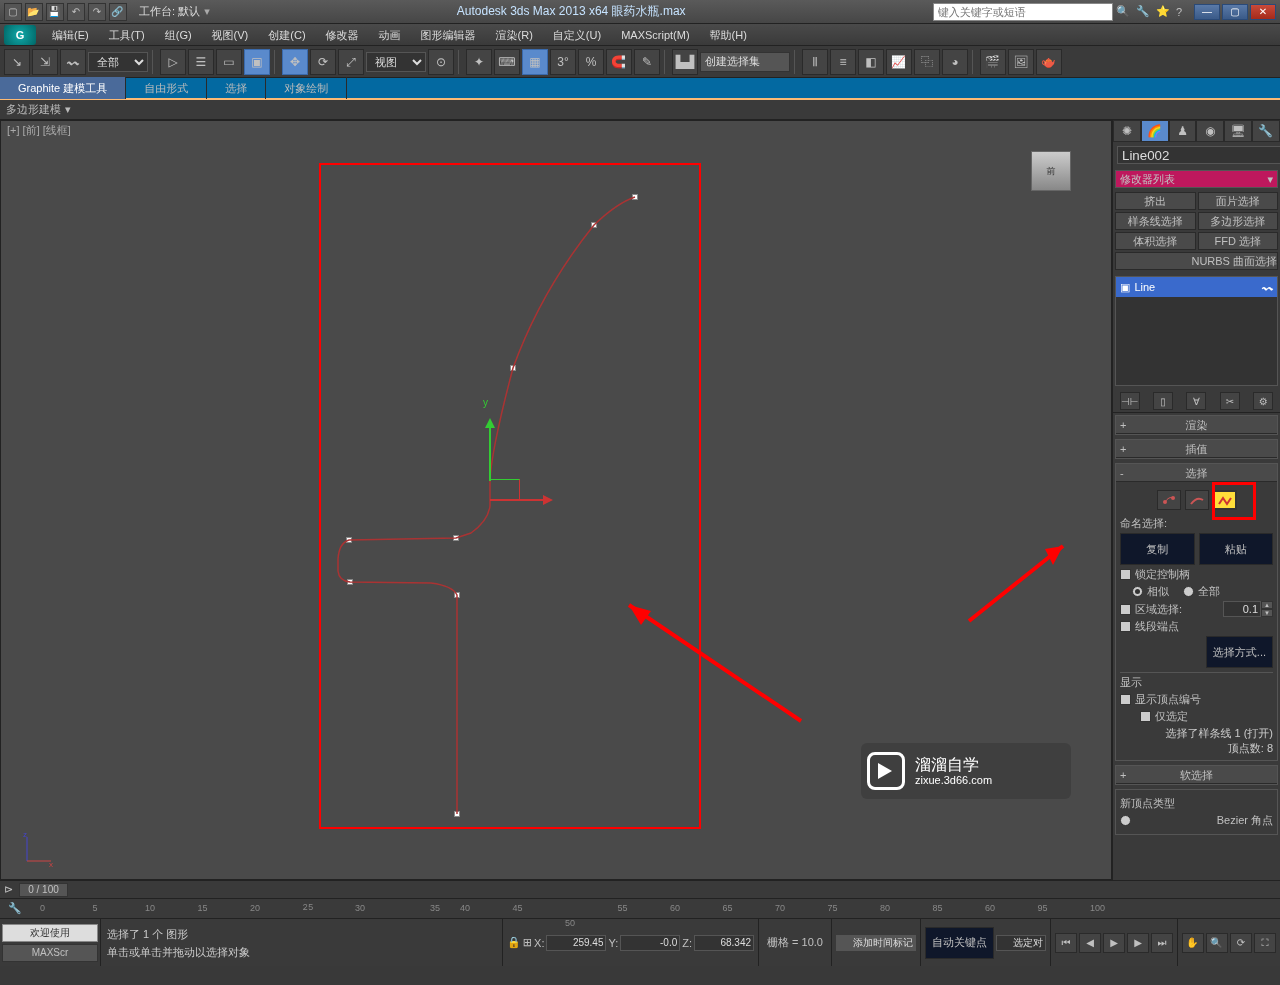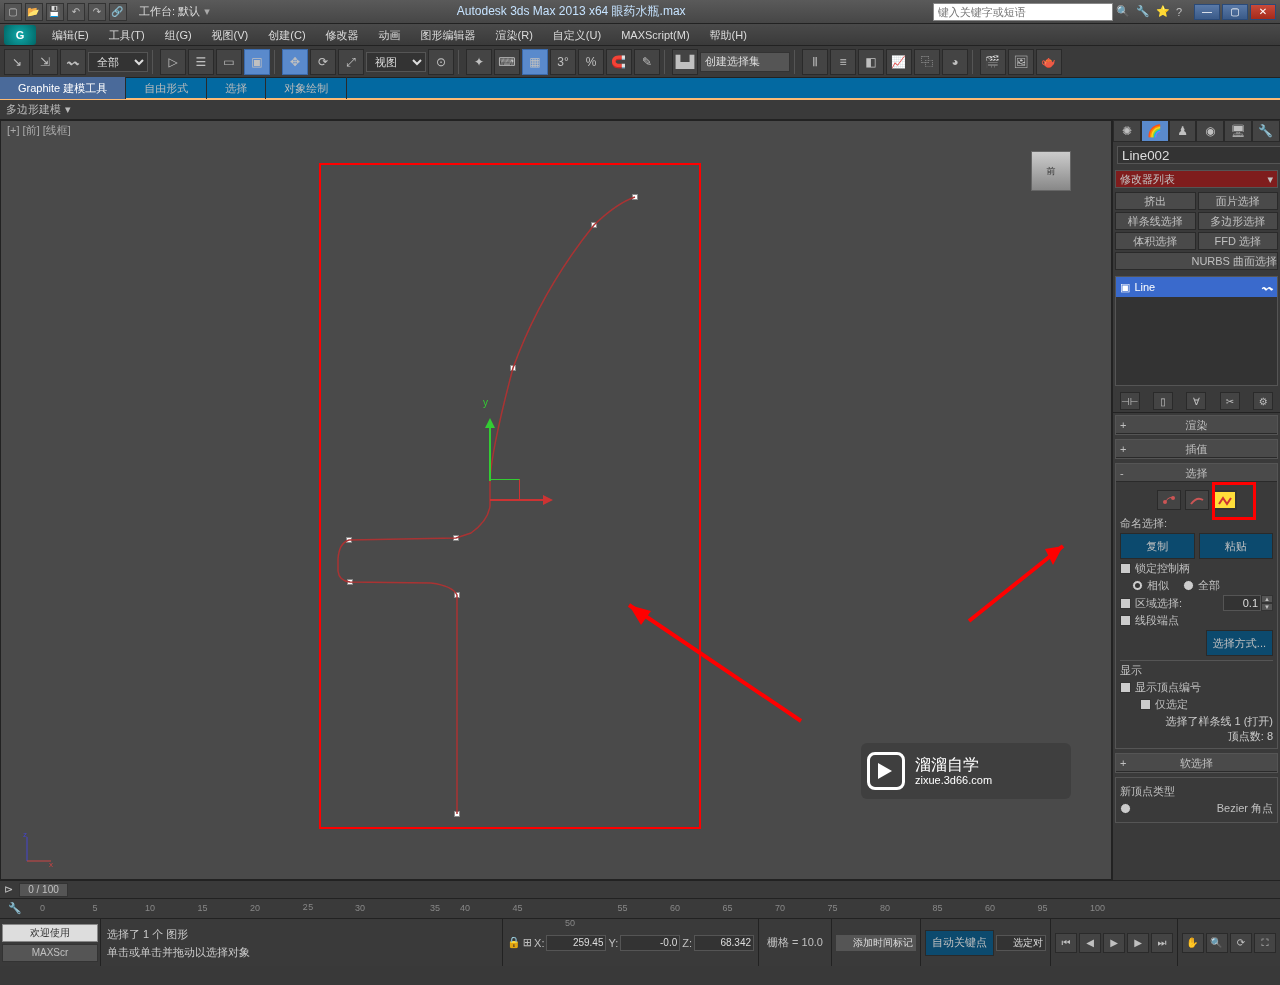--- a/index.html
+++ b/index.html
@@ -50,32 +50,32 @@
 .spline { position:absolute; }
 .vertex { position:absolute; width:6px; height:6px; background:#fff; border:1px solid #888; }
 .small-axes { position:absolute; bottom:10px; left:18px; width:40px; height:40px; }
 
 
 .cmd-panel { width: 168px; background: #3a3a3a; border-left: 1px solid #222; display:flex; flex-direction:column; }
 .cmd-tabs { height: 22px; display:flex; background:#333; }
 .cmd-tab { flex:1; height:22px; background:#444; border:1px solid #2a2a2a; display:flex;align-items:center;justify-content:center; font-size:12px; }
 .cmd-tab.active { background:#5a8acc; }
 .obj-name { height: 18px; background:#333; border:1px solid #555; color:#ddd; padding:0 4px; margin:2px; }
-.mod-drop { height:18px; background:#7f1d1d; border:1px solid #555; margin:2px 2px 4px 2px; display:flex;align-items:center;padding:0 4px; justify-content:space-between; }
+.mod-drop { height:18px; background:#be185d; border:1px solid #555; margin:2px 2px 4px 2px; display:flex;align-items:center;padding:0 4px; justify-content:space-between; }
 .mod-btns { display:grid; grid-template-columns:1fr 1fr; gap:2px; padding:0 2px; }
 .mod-btn { height:18px; background:#4a4a4a; border:1px solid #2a2a2a; text-align:center; line-height:16px; font-size:11px; }
 .mod-stack { height:110px; background:#333; border:1px solid #555; margin:4px 2px; }
 .stack-item { background:#3a6acc; color:#fff; padding:2px 4px; display:flex; align-items:center; gap:4px; }
 .stack-tools { display:flex; justify-content:space-around; padding:2px 0; border-bottom:1px solid #222; }
 .stack-tool { width:20px; height:18px; background:#444; border:1px solid #2a2a2a; display:flex;align-items:center;justify-content:center;font-size:10px; }
 .rollout { border:1px solid #555; margin:2px; }
 .rollout-hdr { height:18px; background:#4a4a4a; border-bottom:1px solid #2a2a2a; text-align:center; line-height:18px; font-size:11px; position:relative; }
 .rollout-hdr .plus { position:absolute; left:4px; }
 .rollout-body { padding:4px; font-size:11px; }
-.pnl-btn { height:18px; background:#0c4a6e; border:1px solid #2a2a2a; padding:12px 6px; display:inline-flex;align-items:center;justify-content:center; }
+.pnl-btn { height:32px; background:#0f172a; border:1px solid #2a2a2a; padding:0 6px; display:inline-flex;align-items:center;justify-content:center; }
 .sub-icons { display:flex; gap:4px; padding:4px; justify-content:center; }
 .sub-icon { width:24px; height:20px; border:1px solid #2a2a2a; display:flex;align-items:center;justify-content:center; position:relative; }
 .sub-icon.vert { background:#444; }
 .sub-icon.seg { background:#444; }
 .sub-icon.spl { background:#ffde3a; border:2px solid #333; }
 .red-hilite { position:absolute; border:3px solid red; pointer-events:none; }
 .row { display:flex; align-items:center; gap:4px; margin:2px 0; }
 .chk { width:11px; height:11px; background:#ccc; border:1px solid #333; display:inline-block; }
 .rad { width:11px; height:11px; border-radius:50%; background:#ccc; border:1px solid #333; display:inline-block; position:relative; }
 .rad.on::after { content:''; position:absolute; inset:2px; background:#333; border-radius:50%; }

